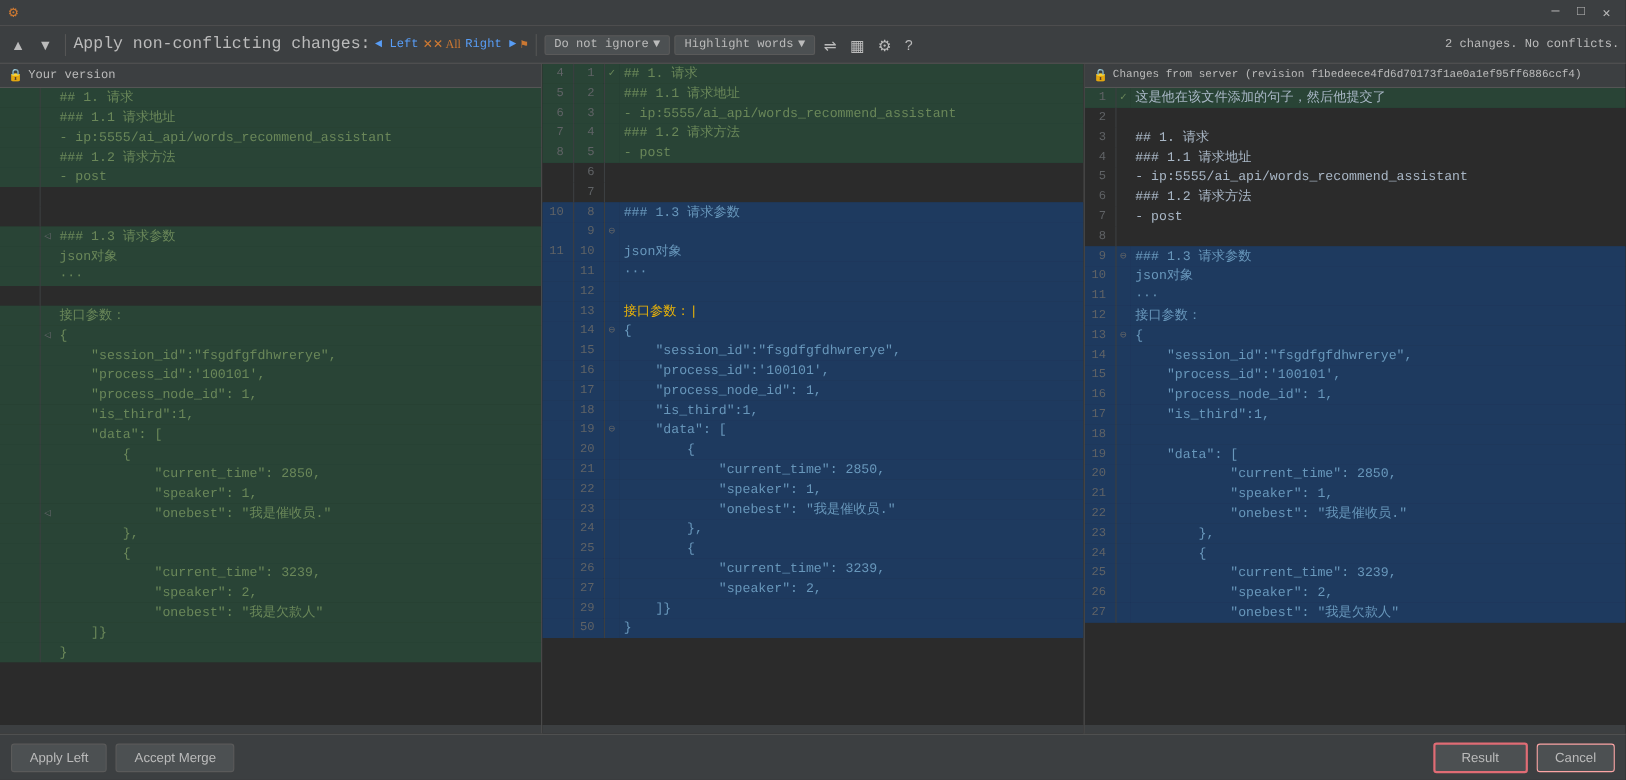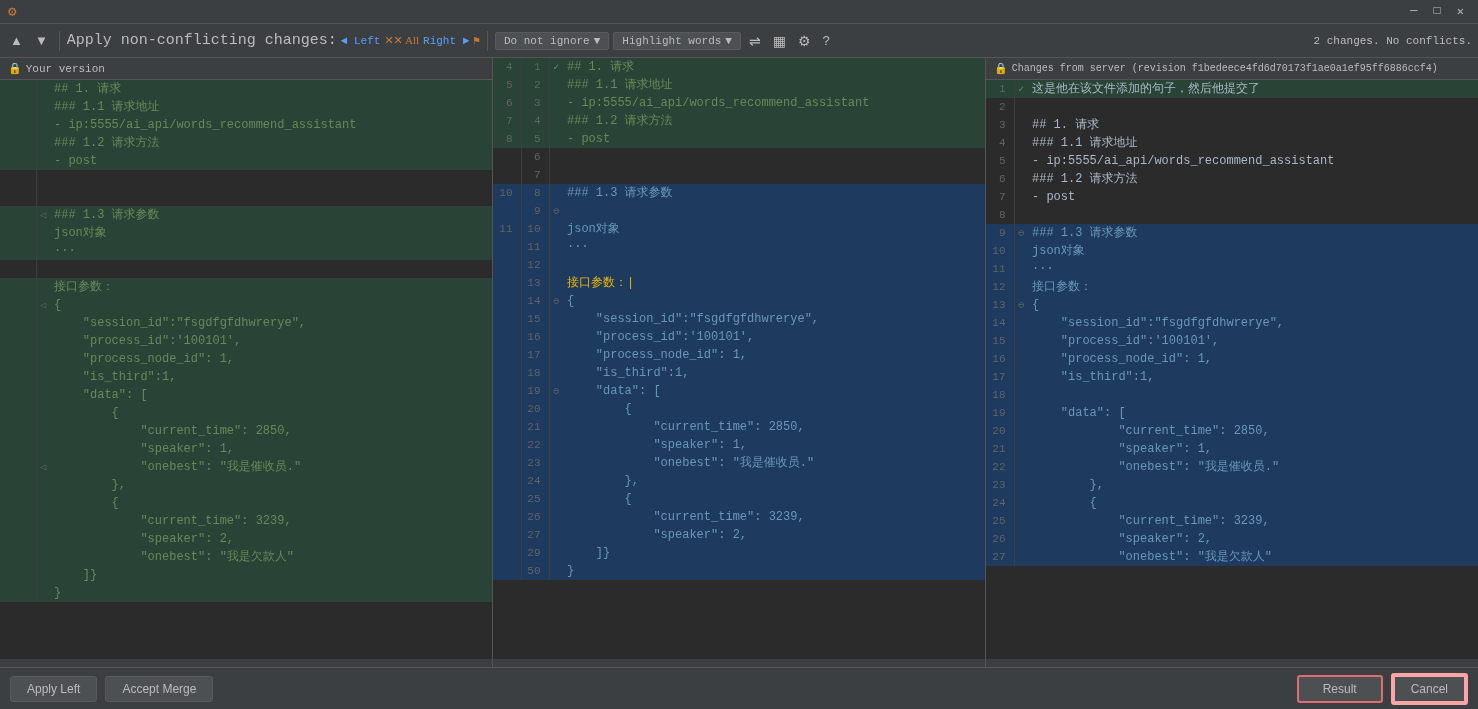--- a/index.html
+++ b/index.html
@@ -191,21 +191,21 @@
       background: #4c5052;
       border: 2px solid #e06c75;
       color: #bbbbbb;
       padding: 5px 24px;
       border-radius: 3px;
       cursor: pointer;
       font-size: 12px;
     }
     .cancel-btn {
       background: #4c5052;
-      border: 4px solid #fca5a5;
+      border: 1px solid #fca5a5;
       color: #bbbbbb;
       padding: 5px 16px;
       border-radius: 3px;
       cursor: pointer;
       font-size: 12px;
     }
     .scrollbar-h {
       height: 8px;
       background: #3c3f41;
       flex-shrink: 0;

